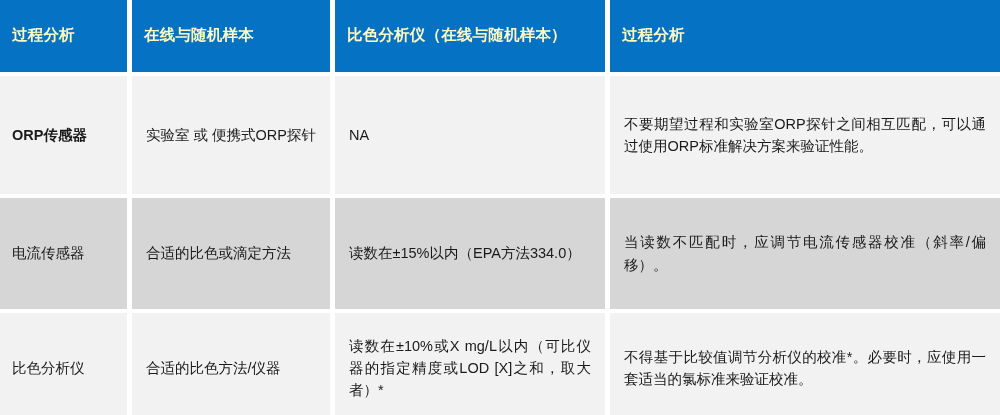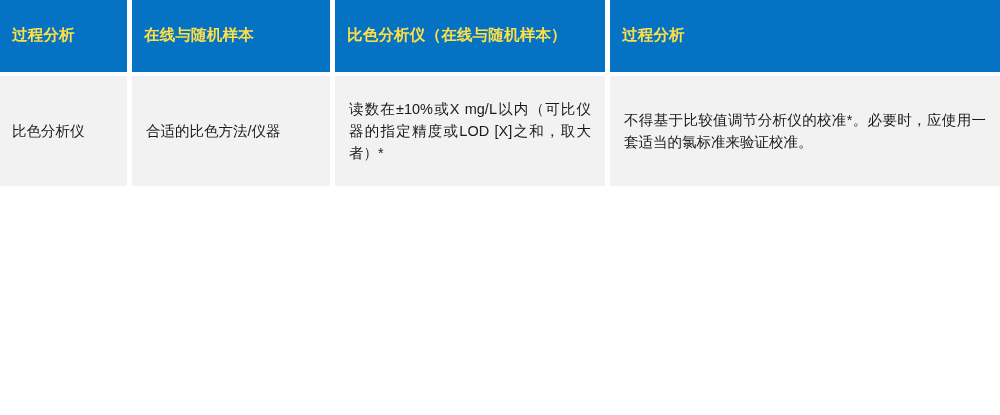--- a/index.html
+++ b/index.html
@@ -29,21 +29,21 @@
   }
 
   .col-1 { width: 132px; }
   .col-2 { width: 203px; }
   .col-3 { width: 275px; }
   .col-4 { width: 390px; }
 
   
   thead th {
     background: #0672C3;
-    color: #fde047;
+    color: #fef9c3;
     font-size: 15.5px;
     font-weight: bold;
     text-align: left;
     vertical-align: middle;
     padding: 6px 16px 8px 12px;
     height: 58px;
     border-right: 5px solid #ffffff;
     border-bottom: 4px solid #ffffff;
     line-height: 1.32;
     letter-spacing: 0.2px;
@@ -95,21 +95,33 @@
       <tr>
         <th>过程分析</th>
         <th>在线与随机样本</th>
         <th>比色分析仪（在线与随机样本）</th>
         <th class="last">过程分析</th>
       </tr>
     </thead>
 
     <tbody>
 
+      <tr class="row-light row-1">
+        <td class="label-cell bold">ORP传感器</td>
+        <td>实验室 或 便携式ORP探针</td>
+        <td>NA</td>
+        <td class="last">不要期望过程和实验室ORP探针之间相互匹配，可以通过使用ORP标准解决方案来验证性能。</td>
+      </tr>
 
+      <tr class="row-dark row-2">
+        <td class="label-cell">电流传感器</td>
+        <td>合适的比色或滴定方法</td>
+        <td>读数在±15%以内（EPA方法334.0）</td>
+        <td class="last">当读数不匹配时，应调节电流传感器校准（斜率/偏移）。</td>
+      </tr>
 
       <tr class="row-light row-3">
         <td class="label-cell">比色分析仪</td>
         <td>合适的比色方法/仪器</td>
         <td>读数在±10%或X  mg/L以内（可比仪器的指定精度或LOD [X]之和，取大者）*</td>
         <td class="last">不得基于比较值调节分析仪的校准*。必要时，应使用一套适当的氯标准来验证校准。</td>
       </tr>
 
     </tbody>
   </table>

